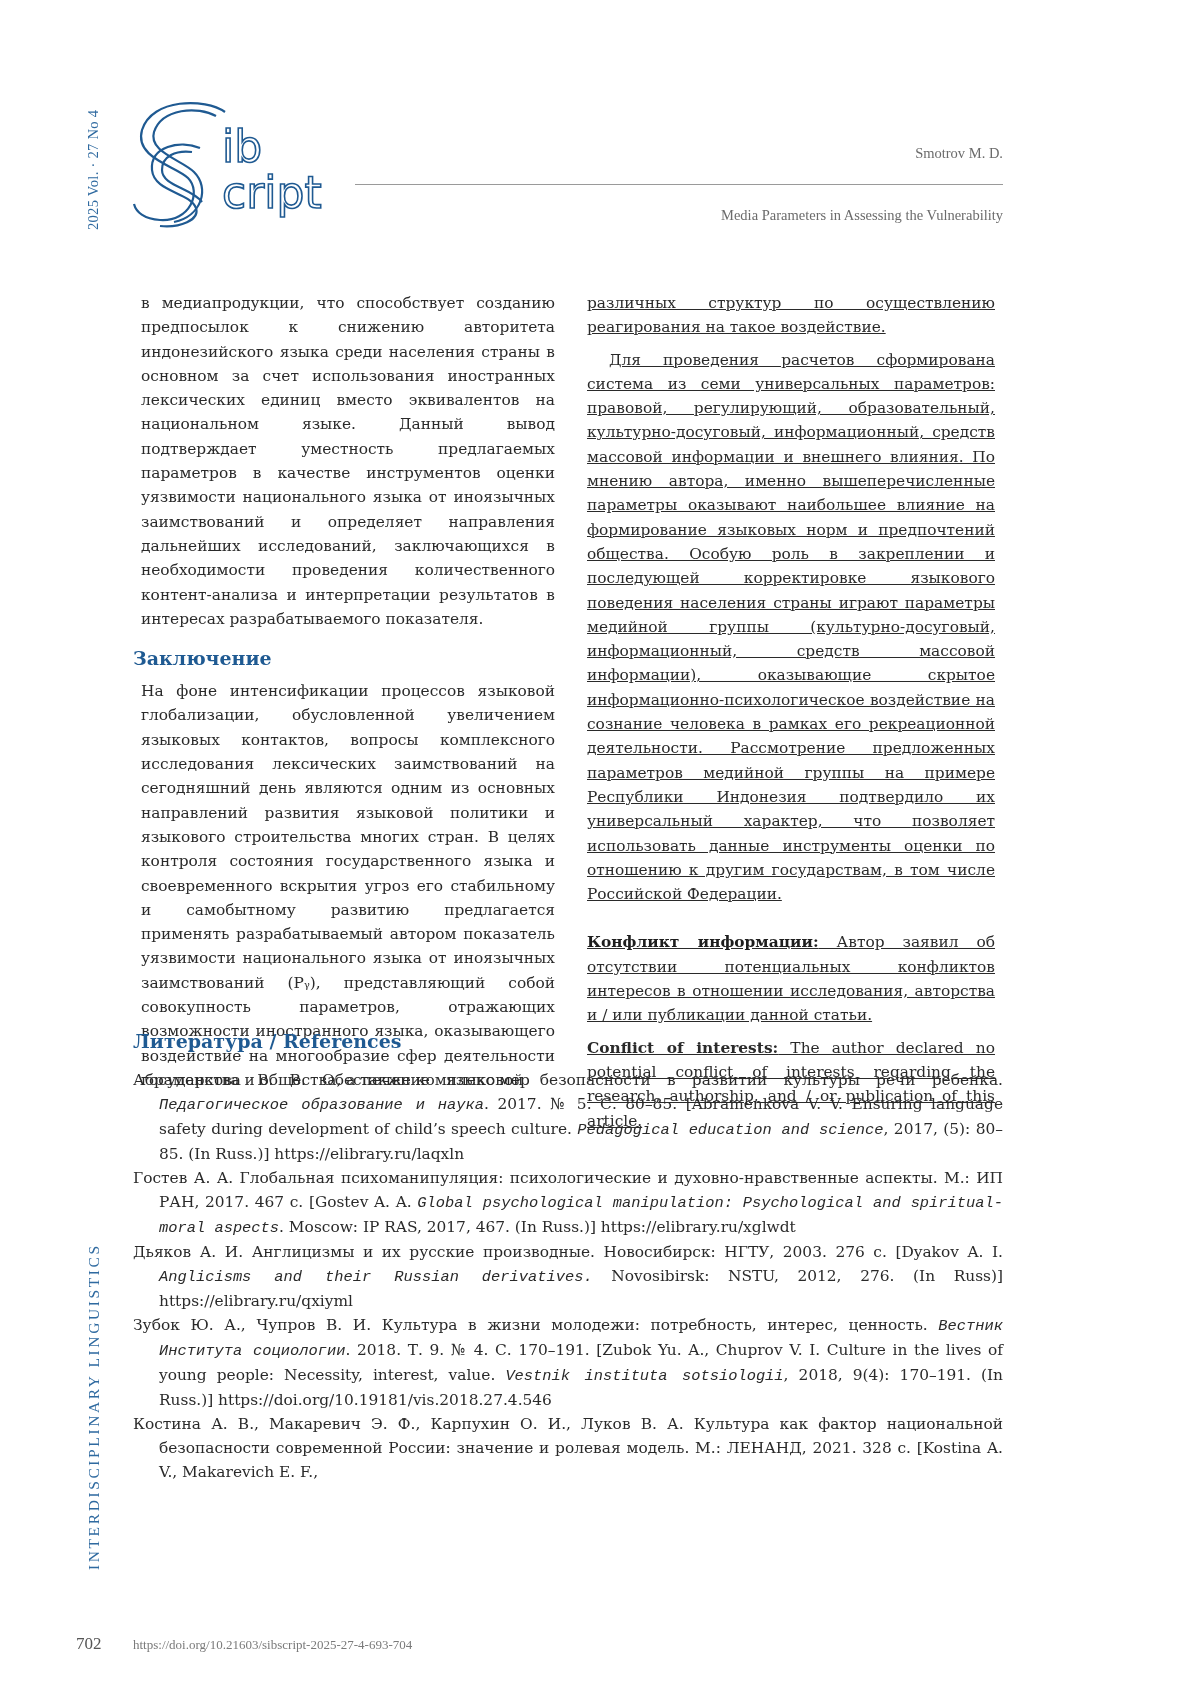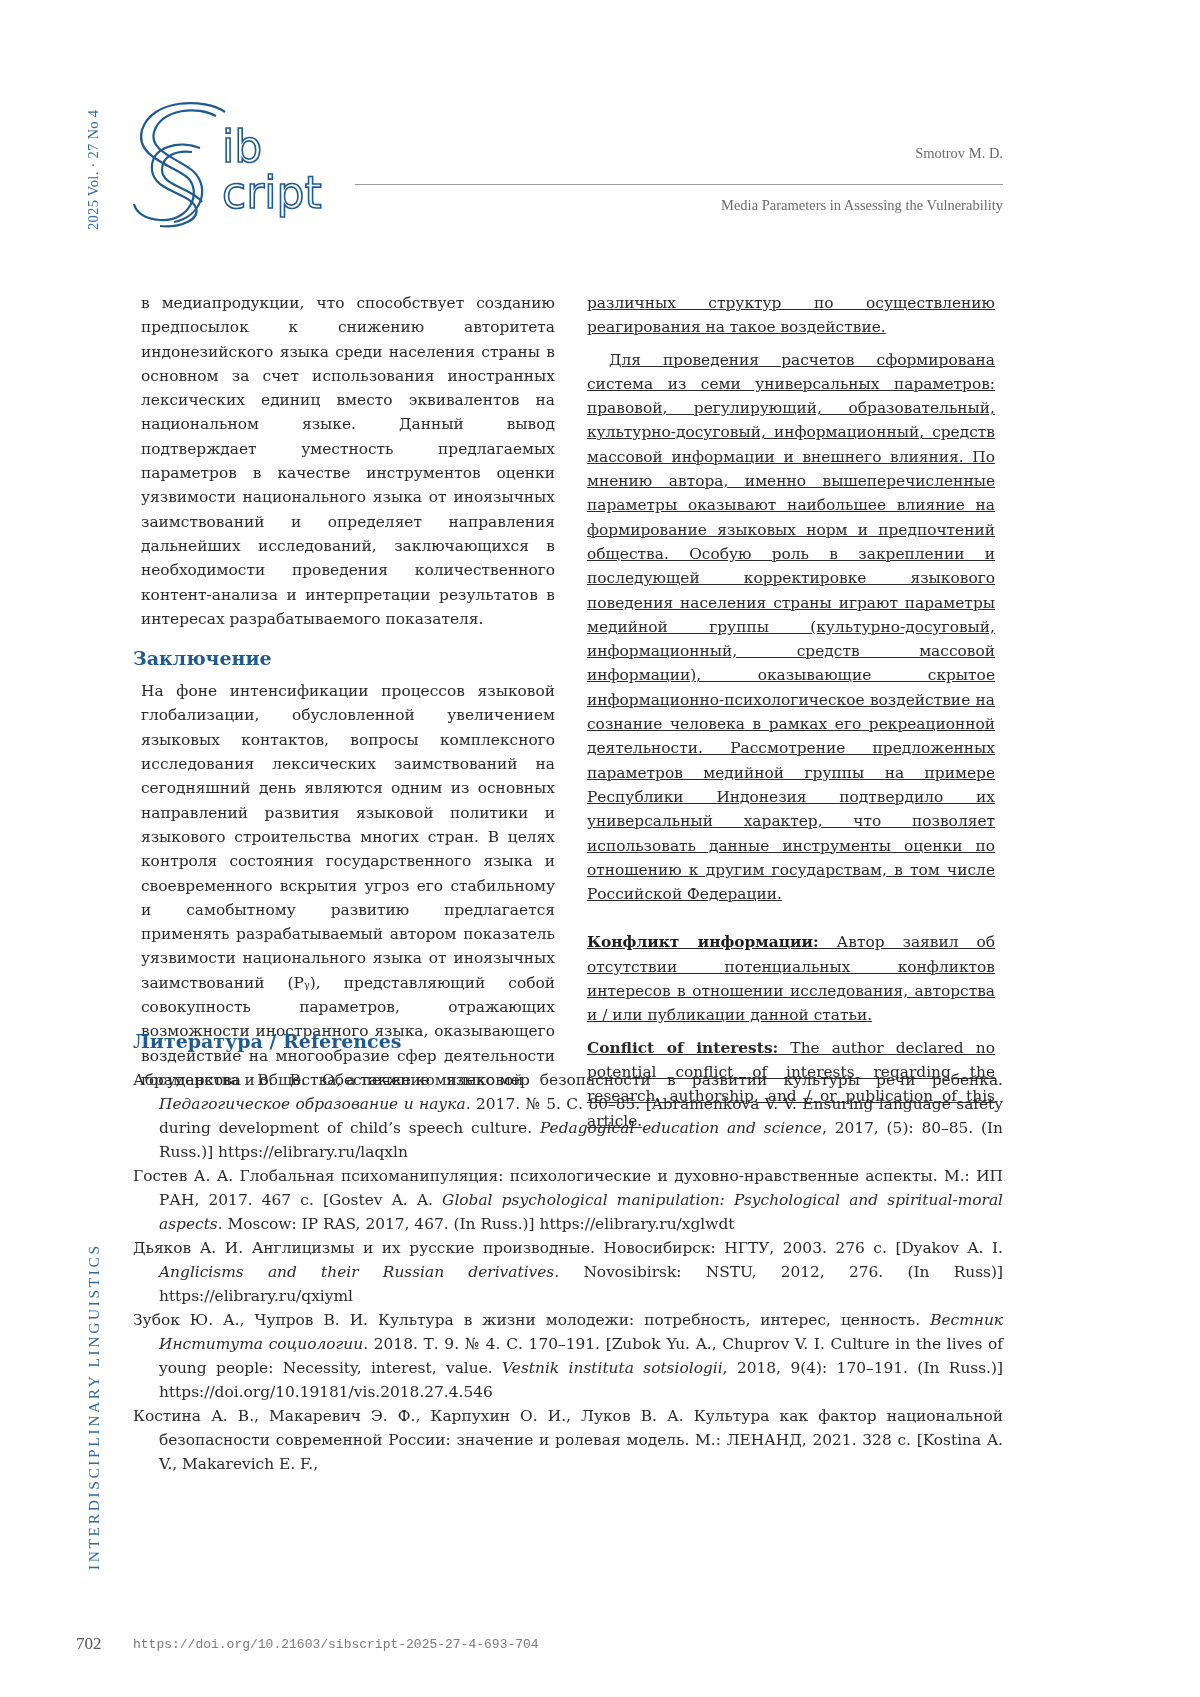--- a/index.html
+++ b/index.html
@@ -16,42 +16,42 @@
   .series-label span { position: absolute; left: 0; bottom: 0; transform-origin: left bottom;
     transform: rotate(-90deg) translate(0, 17px); white-space: nowrap;
     font-family: "Liberation Serif", serif; font-size: 15.5px; color: #2f6aa0; letter-spacing: 2.6px; }
 
   
   .logo { left: 130px; top: 100px; width: 210px; height: 130px; }
 
   
   .header-rule { left: 355px; top: 184px; width: 648px; height: 1px; background: #9a9a9a; }
   .header-author { right: 197px; top: 145px; font-family: "Liberation Serif", serif; font-size: 14.5px; color: #6b6b6b; text-align: right; }
-  .header-title { right: 197px; top: 197px; font-family: "Liberation Serif", serif; font-size: 14.5px; color: #6b6b6b; margin-left: 47px; }
+  .header-title { right: 197px; top: 207px; font-family: "Liberation Serif", serif; font-size: 14.5px; color: #6b6b6b; margin-left: 47px; }
 
   
   .col { top: 283px; width: 430px; font-size: 15.4px; line-height: 24.3px; text-align: justify; }
   .col-left { left: 133px; }
   .col-right { left: 579px; width: 424px; text-decoration: underline; }
   .col p { margin: 8px; }
   .indent { text-indent: 22px; }
   .section-heading { font-family: "DejaVu Serif", serif; font-weight: bold; color: #1f5a92;
     font-size: 19px; line-height: 26px; margin: 14px 0 0 0; }
   .conflict { margin-top: 24px !important; }
   .conflict b { font-weight: bold; color: #1e1e1e; }
 
   
   .refs { left: 133px; top: 1028px; width: 870px; font-size: 15.4px; line-height: 24px; }
   .refs h2 { margin: 0 0 14px 0; font-family: "DejaVu Serif", serif; font-weight: bold; color: #1f5a92; font-size: 19px; line-height: 26px; }
   .ref { padding-left: 26px; text-indent: -26px; text-align: justify; margin: 0; }
-  .ref i { font-style: italic; }
+  .ref i { font-style: italic; font-family: Liberation Mono, monospace; }
 
   
   .page-num { left: 76px; top: 1634px; font-family: "Liberation Serif", serif; font-size: 17px; color: #555; }
-  .footer-doi { left: 133px; top: 1637px; font-family: Liberation Mono, monospace; font-size: 13px; color: #7a7a7a; }
+  .footer-doi { left: 133px; top: 1637px; font-family: Liberation Serif, serif; font-size: 13px; color: #7a7a7a; }
 </style>
 </head>
 <body>
 
 <div class="abs vol-label">
   <span>2025 Vol. · 27 No 4</span>
 </div>
 <div class="abs series-label">
   <span>INTERDISCIPLINARY LINGUISTICS</span>
 </div>

